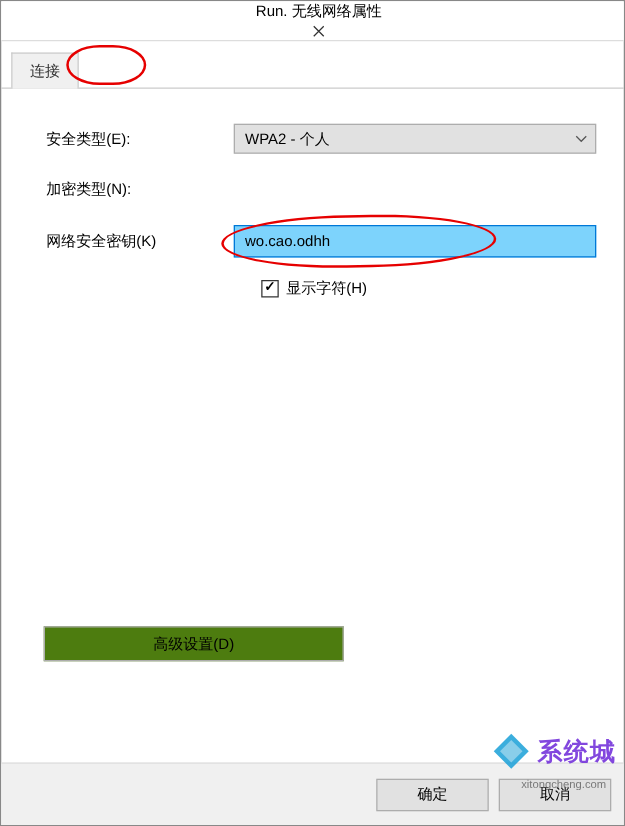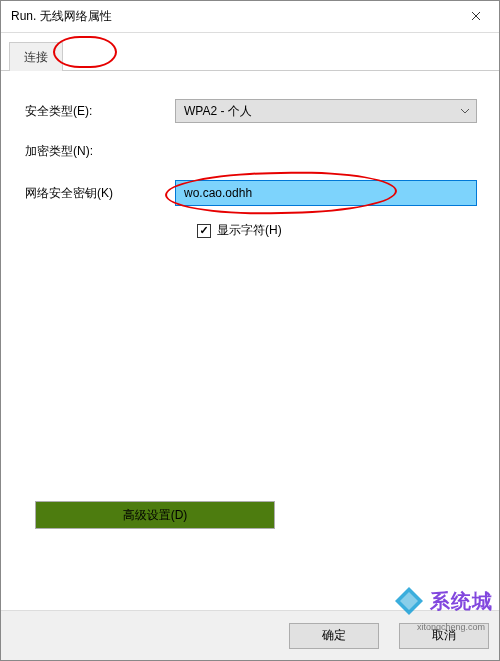--- a/index.html
+++ b/index.html
@@ -21,20 +21,21 @@
     position: relative;
   }
   .titlebar {
     height: 32px;
     display: flex;
     align-items: center;
     justify-content: space-between;
     padding: 0 0 0 10px;
     background: #fff;
     border-bottom: 1px solid #ddd;
+    flex-direction: column;
   }
   .titlebar .title { font-size: 12px; color: #000; }
   .titlebar .close {
     width: 46px;
     height: 32px;
     display: flex;
     align-items: center;
     justify-content: center;
     color: #222;
     font-size: 13px;
@@ -70,21 +71,21 @@
     color: #333;
   }
   .tab-annot {
     position: absolute;
     border: 2px solid #e60000;
     border-radius: 50% / 60%;
     pointer-events: none;
   }
 
   .content {
-    padding: 28px 22px 12px 24px;
+    padding: 28px 22px 12px 36px;
   }
   .row {
     display: flex;
     align-items: center;
     margin-bottom: 20px;
   }
   .row .label {
     width: 150px;
     font-size: 12px;
     color: #000;
@@ -170,21 +171,21 @@
     bottom: 0;
     left: 0;
     right: 0;
     height: 50px;
     border-top: 1px solid #ddd;
     background: #f0f0f0;
     display: flex;
     align-items: center;
     justify-content: flex-end;
     padding-right: 10px;
-    gap: 20px;
+    gap: 8px;
   }
   .btn {
     width: 90px;
     height: 26px;
     border: 1px solid #adadad;
     background: #e1e1e1;
     display: flex;
     align-items: center;
     justify-content: center;
     font-size: 12px;

